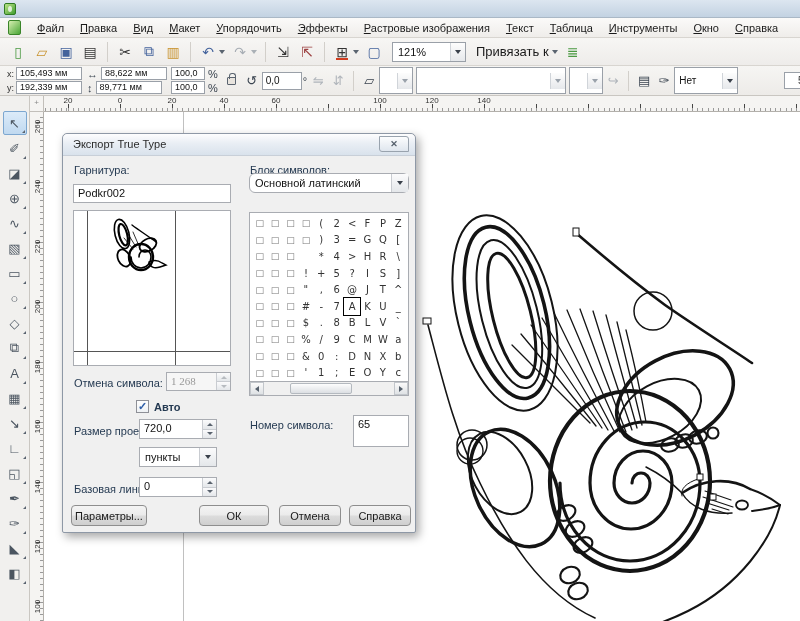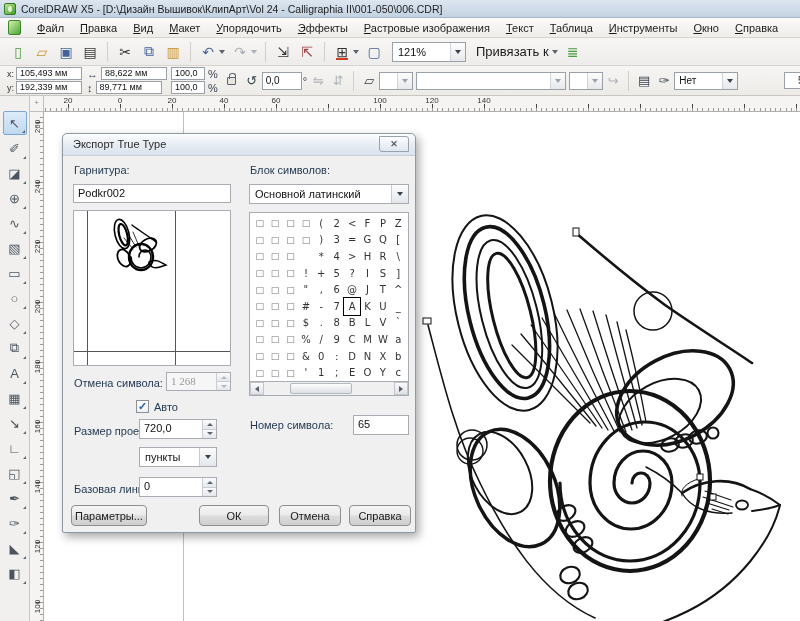--- a/index.html
+++ b/index.html
@@ -39,21 +39,21 @@
   .pb-stack { display:flex; flex-direction:column; gap:1px; margin:0 2px; }
   .pb-row { display:flex; align-items:center; gap:2px; }
   .pb-label { font-size:9px; color:#333; width:8px; text-align:right; }
   .pb-field { border:1px solid #9aa0a8; background:#fff; font-size:9px; color:#111; height:13px; line-height:11px; padding:0 3px; }
   .w66 { width:66px; } .w34 { width:34px; } .w40 { width:40px; }
   .pb-glyph { font-size:11px; color:#3a4450; margin:0 1px; }
   .pb-icon { width:20px; height:20px; display:flex; align-items:center; justify-content:center; font-size:13px; color:#3a4450; }
   .pb-icon.gray { color:#b0b5bb; }
   .lock { width:9px; height:8px; border:1px solid #5a6470; border-radius:1px; position:relative; margin:0 6px; background:#e8e4de; }
   .lock::before { content:""; position:absolute; left:1px; top:-5px; width:5px; height:5px; border:1px solid #5a6470; border-bottom:none; border-radius:3px 3px 0 0; }
-  .pb-combo { display:flex; align-items:center; border:1px solid #9aa0a8; background:#fff; height:18px; }
+  .pb-combo { display:flex; align-items:center; border:1px solid #9aa0a8; background:#fff; height:27px; }
   .pb-combo .sp { flex:1; }
   .pb-combo .val { flex:1; font-size:10px; color:#111; padding-left:4px; }
   .edge-box { position:absolute; right:0; top:6px; width:16px; height:17px; border:1px solid #9aa0a8; border-right:none; background:#fff; font-size:10px; color:#333; padding:2px 0 0 13px; }
 
   
   .workspace { position:relative; width:800px; height:525px; background:#efedeb; }
   .toolbox { position:absolute; left:0; top:0; width:30px; height:100%; background:#f1f0ee; border-right:1px solid #cac7c2; padding-top:14px; }
   .tool { width:24px; height:24px; margin:1px auto; display:flex; align-items:center; justify-content:center; font-size:13px; color:#4b5560; position:relative; border-radius:2px; }
   .tool::after { content:""; position:absolute; right:1px; bottom:1px; border-left:3px solid transparent; border-bottom:3px solid #5a6470; }
   .tool.selected { background:linear-gradient(#dcebf9,#c0d9f0); border:1px solid #7da7d0; }
@@ -92,21 +92,21 @@
   .spinbox .sval { flex:1; font-size:11px; color:#111; padding:2px 4px; }
   .spinbox.disabled { background:#f6f6f6; } .spinbox.disabled .sval { color:#9a9a9a;font-family:Liberation Serif, serif; }
   .spin-btns { width:14px; border-left:1px solid #c9ccd1; display:flex; flex-direction:column; }
   .spin-btns div { flex:1; background:linear-gradient(#fbfbfc,#e4e7ea); display:flex; align-items:center; justify-content:center; }
   .spin-btns div + div { border-top:1px solid #c9ccd1; }
   .tri-u { width:0; height:0; border-left:3px solid transparent; border-right:3px solid transparent; border-bottom:3.5px solid #5a636e; }
   .tri-d { width:0; height:0; border-left:3px solid transparent; border-right:3px solid transparent; border-top:3.5px solid #5a636e; }
   .spinbox.disabled .tri-u { border-bottom-color:#b7bbc0; } .spinbox.disabled .tri-d { border-top-color:#b7bbc0; }
   .checkbox-row { position:absolute; display:flex; align-items:center; gap:5px; }
   .checkbox { width:13px; height:13px; border:1px solid #8e9097; background:linear-gradient(#fefefe,#eef1f4); display:flex; align-items:center; justify-content:center; font-size:11px; font-weight:bold; color:#2f5fa8; line-height:1; }
-  .cb-label { font-size:11px; color:#253a52; }
+  .cb-label { font-size:11px; color:#253a52;font-weight:bold; }
   .combo { position:absolute; border:1px solid #a9acb2; background:#fff; display:flex; align-items:center; }
   .combo .cval { flex:1; font-size:11px; color:#111; padding-left:5px; }
   .combo .carea { width:17px; height:100%; display:flex; align-items:center; justify-content:center; background:linear-gradient(#fbfbfc,#e4e7ea); border-left:1px solid #c9ccd1; }
   .chargrid-box { position:absolute; left:186px; top:78px; width:160px; height:184px; border:1px solid #a9acb2; background:#fff; }
   .chargrid { display:grid; grid-template-columns:repeat(10,1fr); height:168px; padding:2px 2px 0 2px; }
   .cell { display:flex; align-items:center; justify-content:center; font-size:10px; color:#333; font-family:"DejaVu Sans", sans-serif; }
   .cell.box { color:#777; font-size:9px; }
   .cell.selected { outline:1px solid #000; background:#fff; }
   .gscroll { height:14px; border-top:1px solid #a9acb2; background:#f0f0f0; position:relative; }
   .gs-btn { position:absolute; top:0; width:14px; height:13px; background:linear-gradient(#fafafa,#dfe2e5); border:1px solid #c2c6cb; display:flex; align-items:center; justify-content:center; }
@@ -116,21 +116,20 @@
   .gs-thumb { position:absolute; left:40px; top:1px; width:62px; height:11px; background:linear-gradient(#fdfdfd,#dcdfe3); border:1px solid #b4b9bf; border-radius:2px; }
   .dlg-btn { position:absolute; height:21px; border:1px solid #8e8e8e; border-radius:4px; background:linear-gradient(#f4f4f4,#ebebeb 48%,#dcdcdc 52%,#cfcfcf); font-size:11px; color:#1a1a1a; display:flex; align-items:center; justify-content:center; font-family:"Liberation Sans",sans-serif; }
 </style>
 </head>
 <body>
 
 <div class="app">
 
   <div class="titlebar">
     <span class="app-icon"></span>
-    <span class="title-text">CorelDRAW X5 - [D:\Дизайн Вышивок\КлипАрт\Vol 24 - Calligraphia II\001-050\006.CDR]</span>
   </div>
 
   <div class="menubar">
     <span class="menu-logo"></span>
 
   <span class="menu-item">Файл</span>
       <span class="menu-item">Правка</span>
       <span class="menu-item">Вид</span>
       <span class="menu-item">Макет</span>
       <span class="menu-item">Упорядочить</span>
@@ -507,21 +506,21 @@
             <div>
               <span class="tri-u"></span>
             </div>
             <div>
               <span class="tri-d"></span>
             </div>
           </span>
       </div>
 
       <span class="dlg-label" style="left:187px;top:30px;">Блок символов:</span>
-      <div class="combo" style="left:186px;top:50px;width:160px;height:20px;">
+      <div class="combo" style="left:186px;top:39px;width:160px;height:20px;border-radius:6px;">
         <span class="cval">Основной латинский</span>
         <span class="carea">
             <span class="tri-down"></span>
           </span>
       </div>
 
       <div class="chargrid-box">
         <div class="chargrid">
 
         <span class="cell box">□</span>
@@ -630,21 +629,21 @@
               <span class="tri-l"></span>
             </span>
           <span class="gs-thumb"></span>
           <span class="gs-btn right">
               <span class="tri-r"></span>
             </span>
         </div>
       </div>
 
       <span class="dlg-label" style="left:187px;top:285px;">Номер символа:</span>
-      <span class="dlg-input" style="left:290px;top:281px;width:56px;height:20px;">65</span>
+      <span class="dlg-input" style="left:290px;top:281px;width:56px;height:32px;">65</span>
 
       <span class="dlg-btn" style="left:8px;top:371px;width:76px;">Параметры...</span>
       <span class="dlg-btn" style="left:136px;top:371px;width:70px;">ОК</span>
       <span class="dlg-btn" style="left:216px;top:371px;width:62px;">Отмена</span>
       <span class="dlg-btn" style="left:286px;top:371px;width:62px;">Справка</span>
     </div>
 
   </div>
 </div>
 

